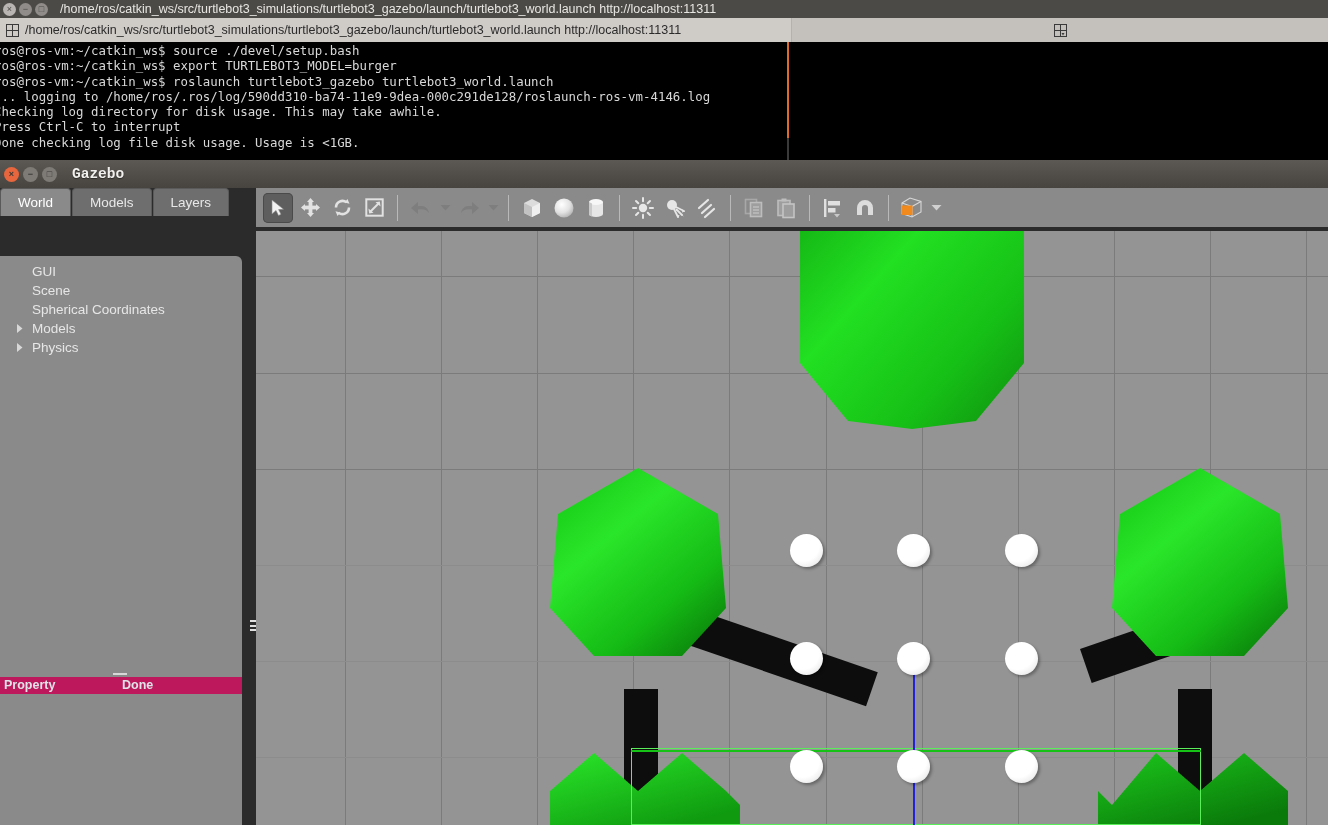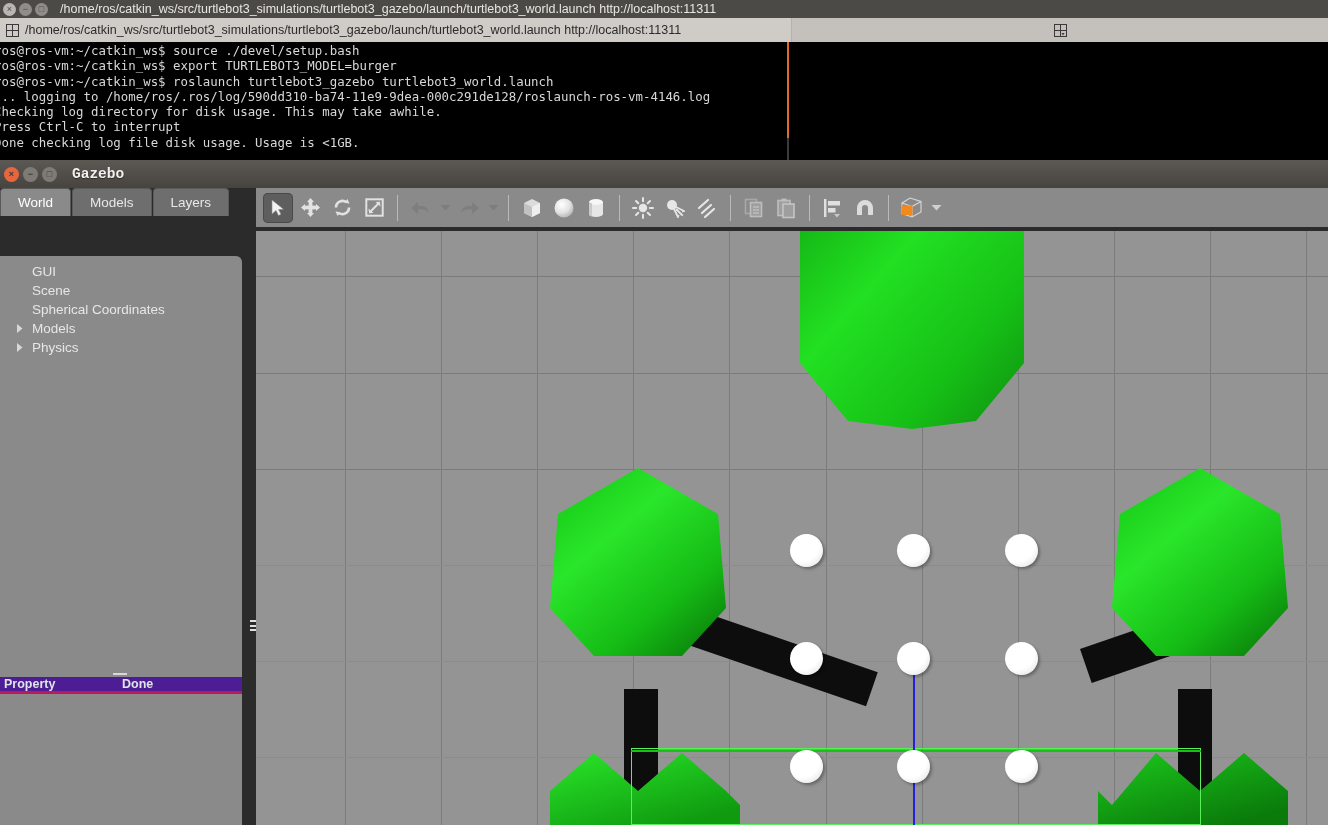--- a/index.html
+++ b/index.html
@@ -142,22 +142,22 @@
   .tree-label { padding-left:6px; }
 
   #gz-prop-grip {
     position:absolute; left:113px; top:485px; width:16px; height:7px;
     display:flex; flex-direction:column; justify-content:space-between;
   }
   #gz-prop-grip i { display:block; height:2px; background:#d8d8d8; width:14px; }
 
   #gz-prop-header {
     position:absolute; left:0; top:489px; width:242px; height:17px;
-    background:#4c1d95; display:flex; align-items:center;
-    border-bottom:3px solid #be185d;
+    background:#be185d; display:flex; align-items:center;
+    border-bottom:1px solid #be185d;
   }
   .prop-col {
     font-size:12.5px; font-weight:bold; color:#dfe4e8;
   }
   .prop-col.c1 { width:122px; padding-left:4px; }
   .prop-col.c2 { }
 
   #gz-prop-body {
     position:absolute; left:0; top:507px; width:242px; height:130px; background:#8a8a8a;
   }

